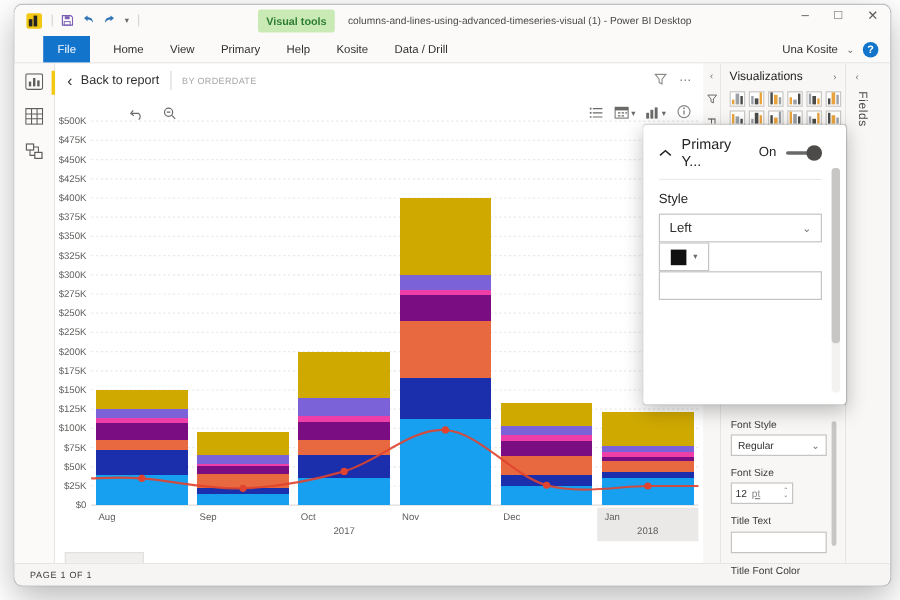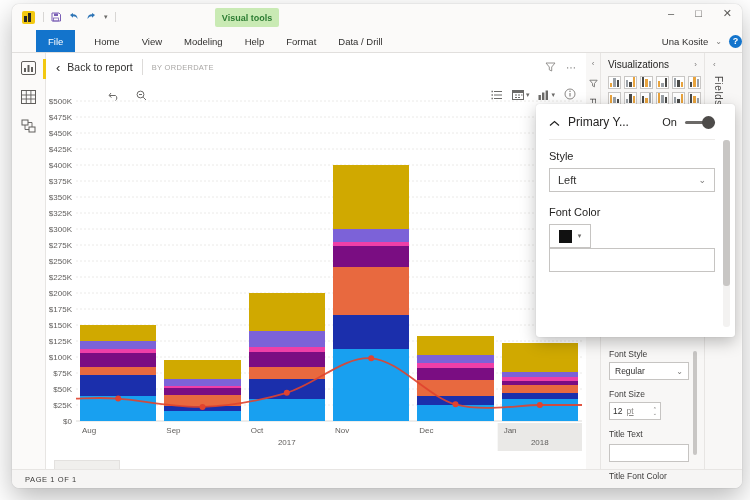--- a/index.html
+++ b/index.html
@@ -22,21 +22,21 @@
     border-radius:2px;text-align:right; }
   .win-title { position:absolute; left:278px; top:8px; font-size:8.5px; color:#4A4948; white-space:nowrap; }
   .win-controls { position:absolute; right:10px; top:3px; display:flex; gap:21px; color:#5B5A58; font-size:11px; }
   .win-controls span { cursor:default; }
   
   .ribbon { height:23px; background:#FBFAF9; border-bottom:1px solid #E1DFDD; display:flex; align-items:center;
     padding-left:24px; font-size:9.5px; color:#31302F; }
   #ribbon-tabs { display:flex; align-items:center; height:100%; }
   .rtab { padding:0 11px; height:100%; display:flex; align-items:center;text-align:right; }
   .rtab.accent { background:#1374CC; color:#fff; padding:0 12px; margin-right:8px; }
-  .ribbon-right { margin-left:auto; display:flex; align-items:center; gap:7px; font-size:9.5px; }
+  .ribbon-right { margin-left:auto; display:flex; align-items:center; gap:7px; padding-right:10px; font-size:9.5px; }
   .chev { color:#7A7978; font-size:8px; }
   .help-dot { width:13px; height:13px; border-radius:50%; background:#1374CC; color:#fff; font-size:9px;
     display:flex; align-items:center; justify-content:center; font-weight:bold; }
   
   .content { position:relative; display:flex; height:416px; background:#FBFAF9; }
   .rail { width:34px; border-right:1px solid #E7E5E3; display:flex; flex-direction:column; align-items:center;
     padding-top:8px; gap:15px; background:#FBFAF9; }
   .rail-item { position:relative; width:100%; display:flex; justify-content:center; }
   .rail-item .abar { position:absolute; right:-1px; top:-2px; width:3px; height:20px; background:#F2C811; }
   .canvas { position:relative; width:540px; background:#fff; }
@@ -75,21 +75,21 @@
   .spinbox { width:52px; height:18px; background:#fff; border:1px solid #C6C4C2; display:flex; align-items:center;
     font-size:8.5px; padding:0 3px; gap:4px; color:#31302F; }
   .spin-arrows { margin-left:auto; display:flex; flex-direction:column; font-size:5px; color:#6B6A68; line-height:4px; }
   .panel-scroll { position:absolute; right:7px; top:298px; width:4px; height:104px; background:#C8C6C4; border-radius:2px; }
   .fields-strip { width:37px; border-left:1px solid #E7E5E3; background:#F8F7F6; padding:7px 0 0 8px;
     display:flex; flex-direction:column; gap:7px; align-items:flex-start; }
   
   .statusbar { height:20px; background:#F6F5F4; border-top:1px solid #E7E5E3; display:flex; align-items:center;
     padding-left:13px; font-size:7.5px; letter-spacing:.6px; color:#3B3A39; }
   
-  .format-card { position:absolute; left:524px; top:100px; width:199px; height:233px; background:#fff;
+  .format-card { position:absolute; left:524px; top:100px; width:169px; height:233px; background:#fff;
     border-radius:3px; box-shadow:0 5px 16px rgba(0,0,0,.25), 0 0 1px rgba(0,0,0,.2); z-index:40; padding:9px 20px 10px 13px; }
   .fc-head { display:flex; align-items:center; gap:8px; }
   .fc-title { font-size:12px; color:#252423; }
   .fc-on { margin-left:auto; font-size:11px; color:#252423; }
   .toggle { position:relative; width:30px; height:14px; flex:0 0 auto; }
   .toggle .track { position:absolute; left:0; top:5.5px; width:30px; height:3px; background:#6B6967; border-radius:2px; }
   .toggle .knob { position:absolute; right:0; top:0.5px; width:13px; height:13px; border-radius:50%; background:#4D4B49; }
   .fc-div { height:1px; background:#EDEBE9; margin:8px 0 10px; }
   .fc-label { font-size:11px; color:#252423; margin:14px 0 6px; }
   .fc-label.first { margin-top:2px; }
@@ -128,35 +128,36 @@
         </span>
       <span>
           <svg width="11" height="10" viewBox="0 0 11 10">
             <path d="M9 3 L6 1 v1.3 c-3 0-4.5 1.7-4.5 4.7 C3 5 4 4.3 6 4.3 v1.4 z" fill="#2E75B6"></path>
           </svg>
         </span>
       <span class="caret7">▾</span>
       <span class="sep"></span>
     </span>
     <span class="vt-tab">Visual tools</span>
+    <span class="win-title">columns-and-lines-using-advanced-timeseries-visual (1) - Power BI Desktop</span>
     <span class="win-controls">
       <span>–</span>
       <span>□</span>
       <span>✕</span>
     </span>
   </div>
 
   <div class="ribbon">
     <div id="ribbon-tabs">
         <div class="rtab accent">File</div>
         <div class="rtab">Home</div>
         <div class="rtab">View</div>
-        <div class="rtab">Modeling</div>
+        <div class="rtab">Primary</div>
         <div class="rtab">Help</div>
-        <div class="rtab">Format</div>
+        <div class="rtab">Kosite</div>
         <div class="rtab">Data / Drill</div>
       </div>
     <div class="ribbon-right">
       <span>Una Kosite</span>
       <span class="chev">⌄</span>
       <span class="help-dot">?</span>
     </div>
   </div>
 
   <div class="content">
@@ -504,21 +505,20 @@
         </span>
     </div>
     <div class="fc-div"></div>
 
     <div class="fc-label first">Style</div>
     <div class="fc-select">
       <span>Left</span>
       <span class="chev">⌄</span>
     </div>
 
-    <div class="fc-label">Font Color</div>
     <div class="color-btn">
       <span class="color-swatch"></span>
       <span class="caret7">▾</span>
     </div>
 
     <input class="fc-input" value="" style="">
 
     <div class="fc-scroll">
         <span class="thumb"></span>
       </div>

